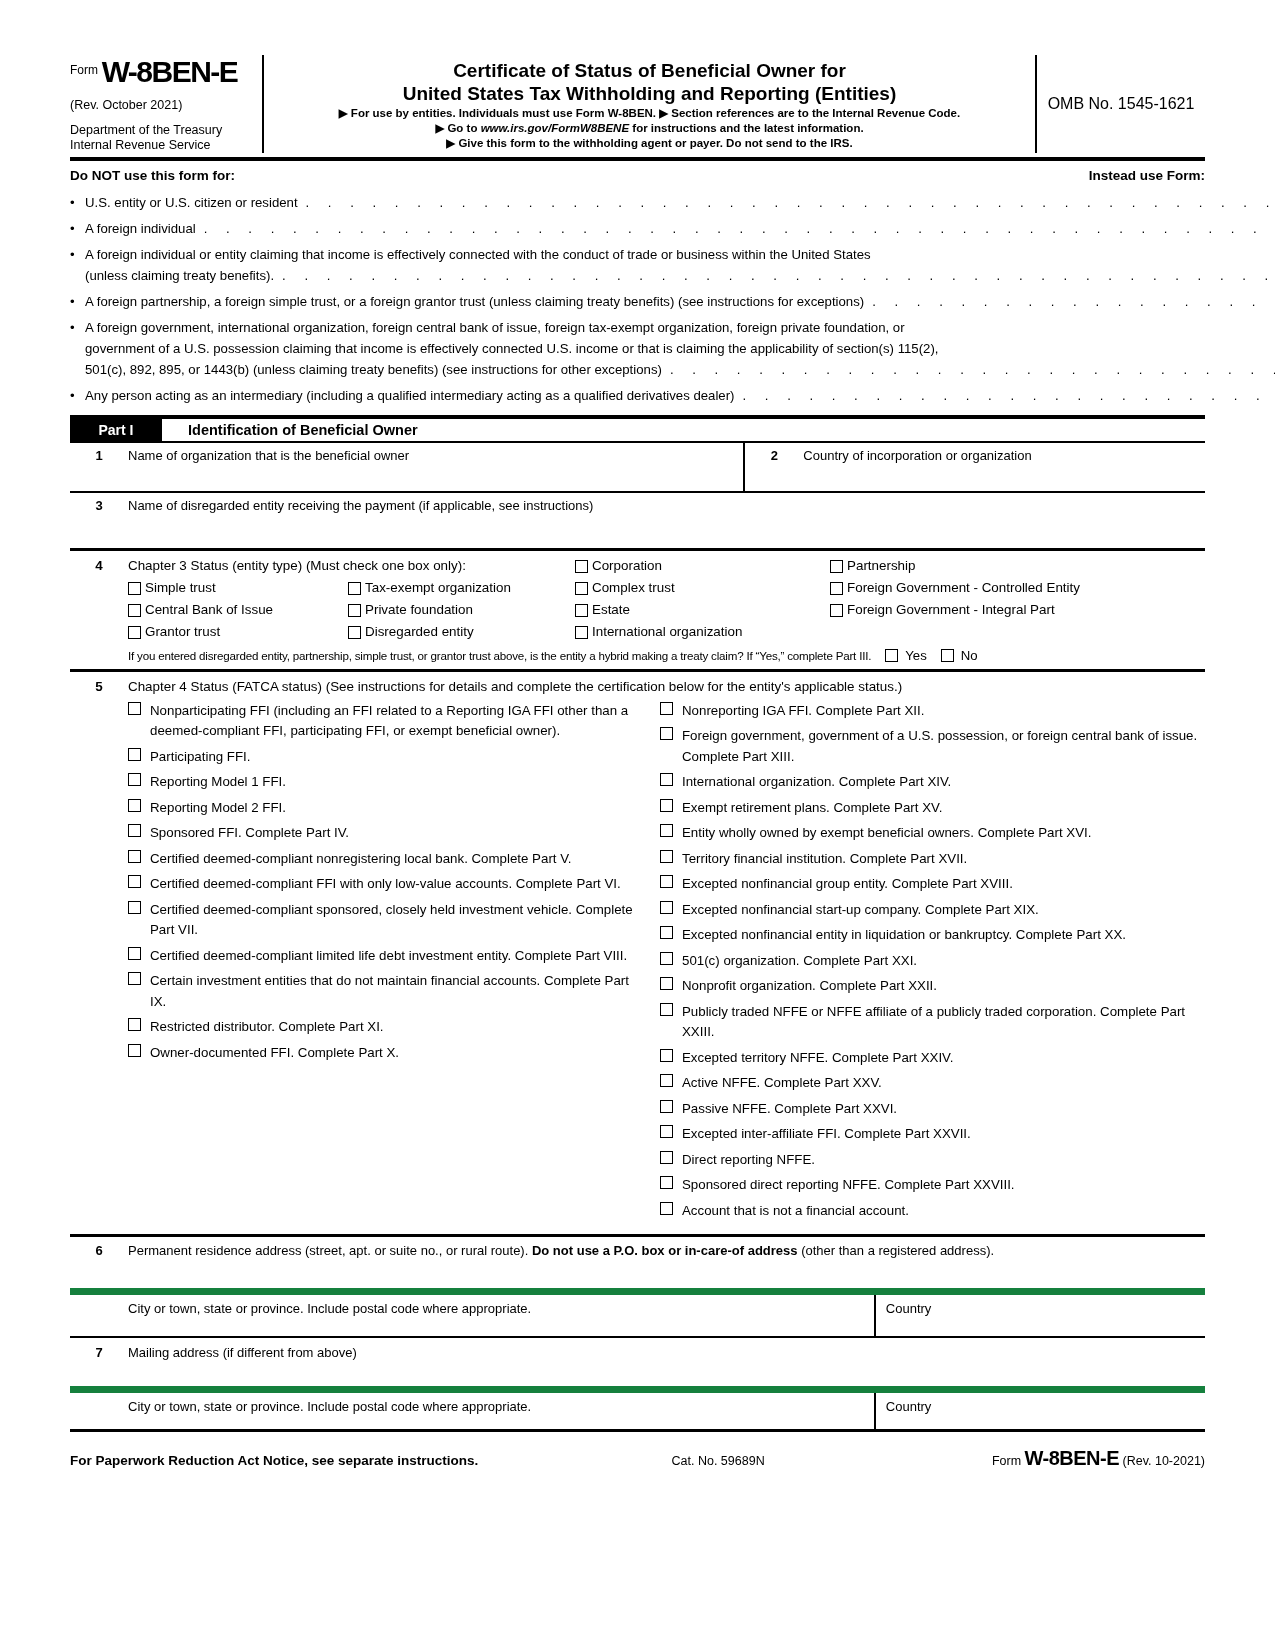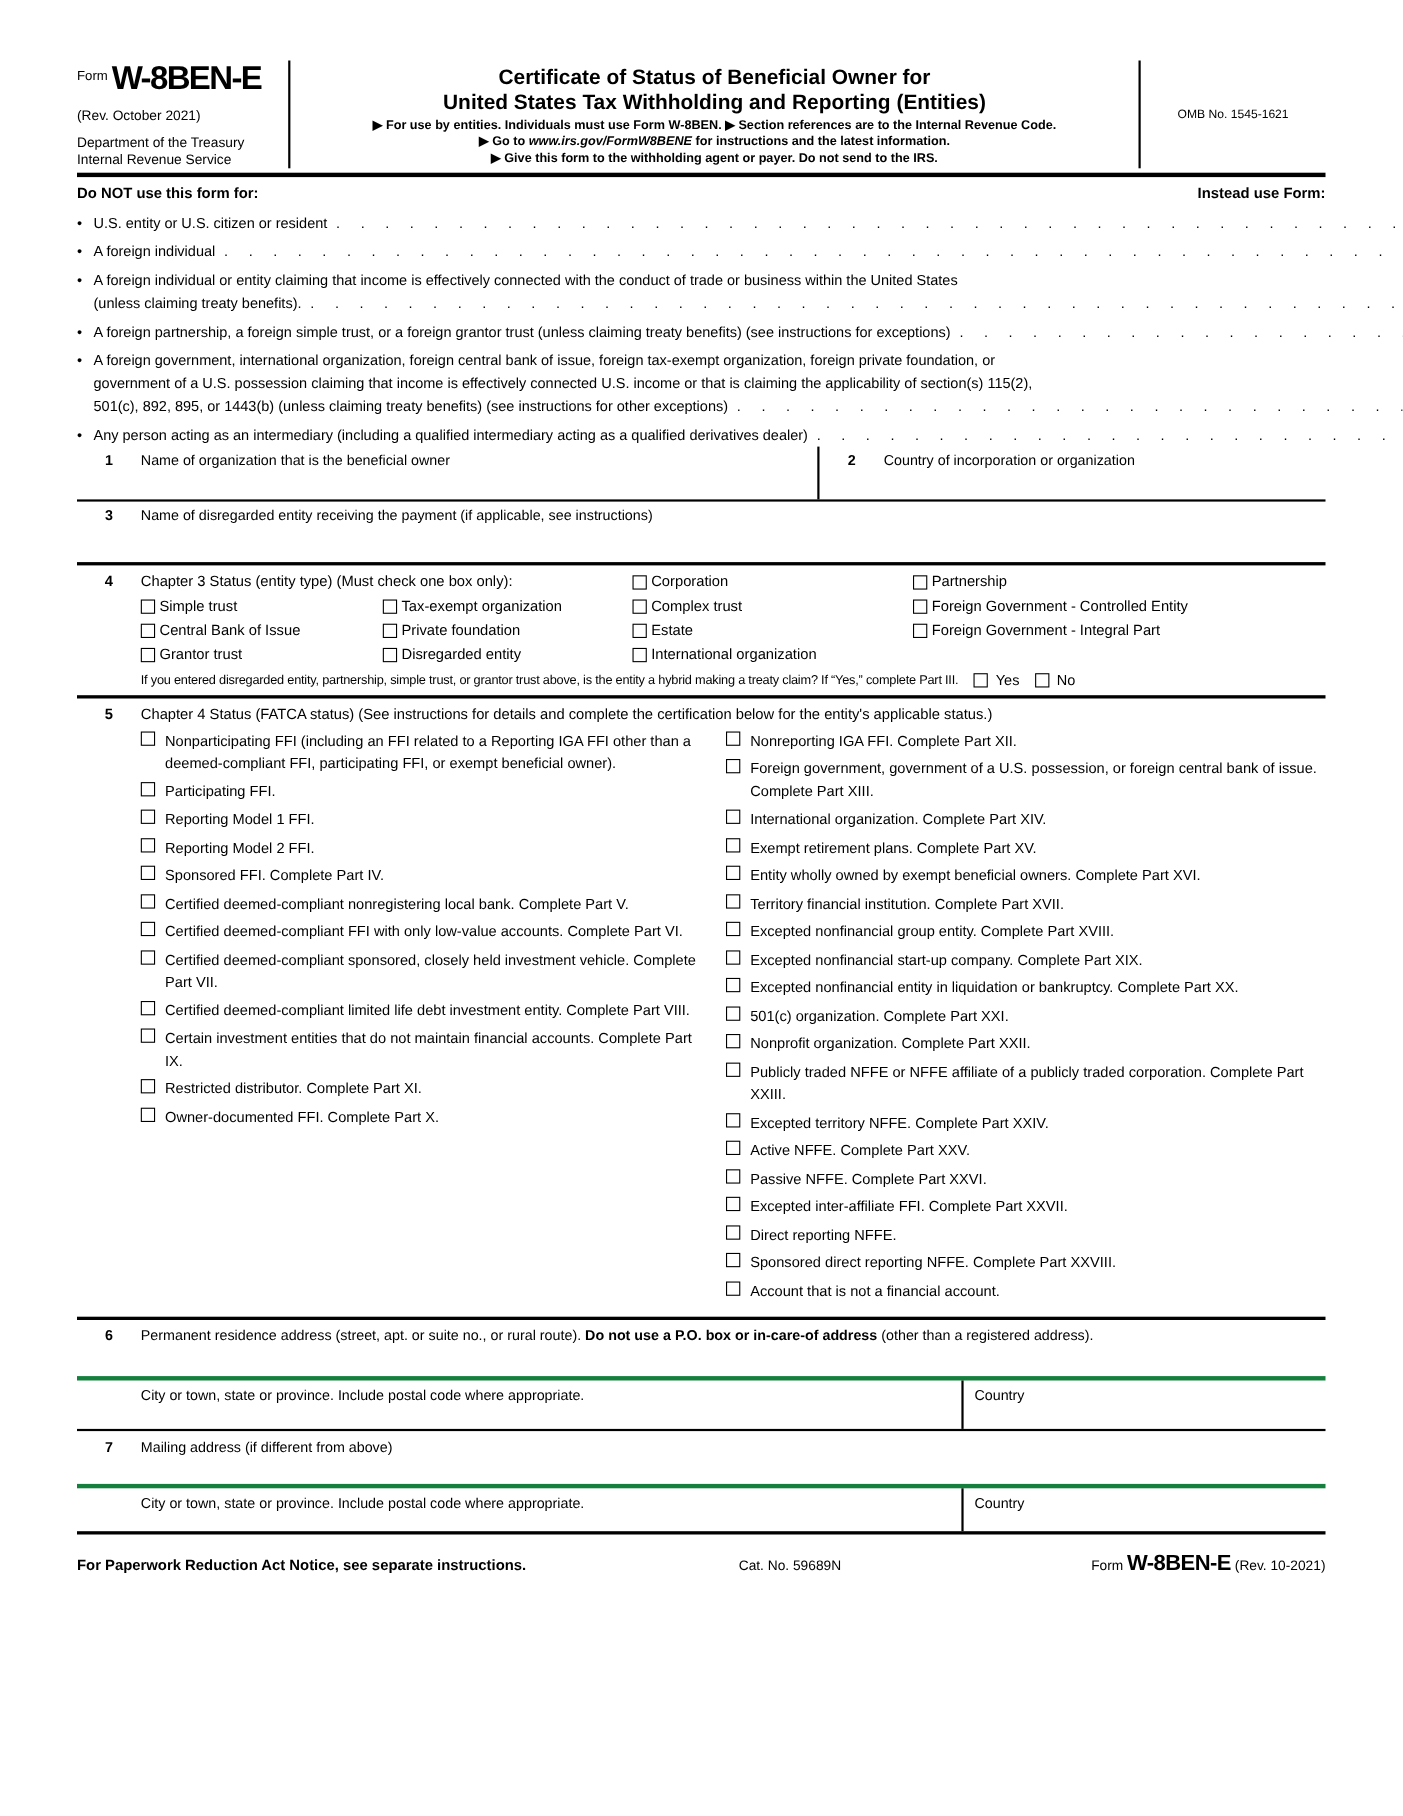--- a/index.html
+++ b/index.html
@@ -19,21 +19,21 @@
   .form-big { font-size: 30px; font-weight: bold; letter-spacing: -1.5px; }
   .rev { font-size: 12.5px; margin-top: 9px; }
   .dept { font-size: 12.5px; margin-top: 11px; line-height: 1.18; }
   .hdr-center { flex: 1; border-left: 2px solid #000; border-right: 2px solid #000;
                 text-align: center; padding: 4px 12px 2px; }
   .title { font-size: 19px; font-weight: bold; line-height: 1.22; }
   .subtitle { font-size: 11.5px; font-weight: bold; margin-top: 1px; }
   .subtitle:first-of-type { margin-top: 7px; }
   .italic { font-style: italic; }
   .hdr-right { width: 168px; display: flex; align-items: center; justify-content: center;
-               font-size: 11px; }
+               font-size: 16px; }
 
   
   .dnu-head { display: flex; justify-content: space-between; font-weight: bold;
               font-size: 13.5px; padding: 7px 0 4px; }
   .bullet { display: flex; line-height: 21px; margin-top: 5px; font-size: 13.2px; }
   .bullet-marker { width: 15px; flex: none; }
   .bullet-body { flex: 1; }
   .leader-line { display: flex; align-items: baseline; }
   .leader-line .txt { white-space: nowrap; }
   .dots { flex: 1; overflow: hidden; white-space: nowrap; margin: 0 8px;
@@ -74,21 +74,21 @@
   .l5head { display: flex; font-size: 13.4px; }
   .l5cols { display: flex; margin-top: 7px; }
   .l5left { flex: 0 0 578px; padding-left: 58px; }
   .l5right { flex: 1; padding-left: 12px; }
   .l5item { display: flex; gap: 9px; line-height: 20.5px; margin-bottom: 5px;
             font-size: 13.3px; }
 
   
   .addr-label-row { display: flex; padding-top: 6px; }
   .addr-field { height: 30px; }
-  .city-row { display: flex; border-top: 4px solid #15803d; min-height: 50px; }
+  .city-row { display: flex; border-top: 7px solid #15803d; min-height: 50px; }
   .city-row.mid { border-bottom: 2px solid #000; }
   .city-row.last { border-bottom: 3px solid #000; min-height: 46px; }
   .city-cell { flex: 0 0 71%; border-right: 2px solid #000; padding: 6px 0 0 58px; }
   .country-cell { flex: 1; padding: 6px 0 0 10px; }
   .line7-label-row { display: flex; padding-top: 7px; }
   .line7-field { height: 26px; }
 
   
   .footer { display: flex; align-items: baseline; padding-top: 15px; }
   .f-notice { font-weight: bold; font-size: 13.5px; flex: 0 0 53%; }
@@ -188,20 +188,24 @@
       <span class="bullet-marker">•</span>
       <div class="bullet-body">
         <div class="leader-line">
             <span class="txt">Any person acting as an intermediary (including a qualified intermediary acting as a qualified derivatives dealer)</span>
             <span class="dots">. . . . . . . . . . . . . . . . . . . . . . . . . . . . . . . . . . . . . . . . . . . . . . . . . . . . . . . . . . . . . . . . . . . . . . . . . . . . . . . . . . . . . . . . . . . . . . . . . . . . . . . . . . . . . . . . . . . . . . . . </span>
           </div>
       </div>
     </div>
   </div>
 
+  <div class="part-hdr">
+    <div class="part-box">Part I</div>
+    <div class="part-title">Identification of Beneficial Owner</div>
+  </div>
 
   <div class="row12">
     <div class="cell-a">
       <span class="num">1</span>
       <span>Name of organization that is the beneficial owner</span>
     </div>
     <div class="cell-b">
       <span class="num">2</span>
       <span>Country of incorporation or organization</span>
     </div>

